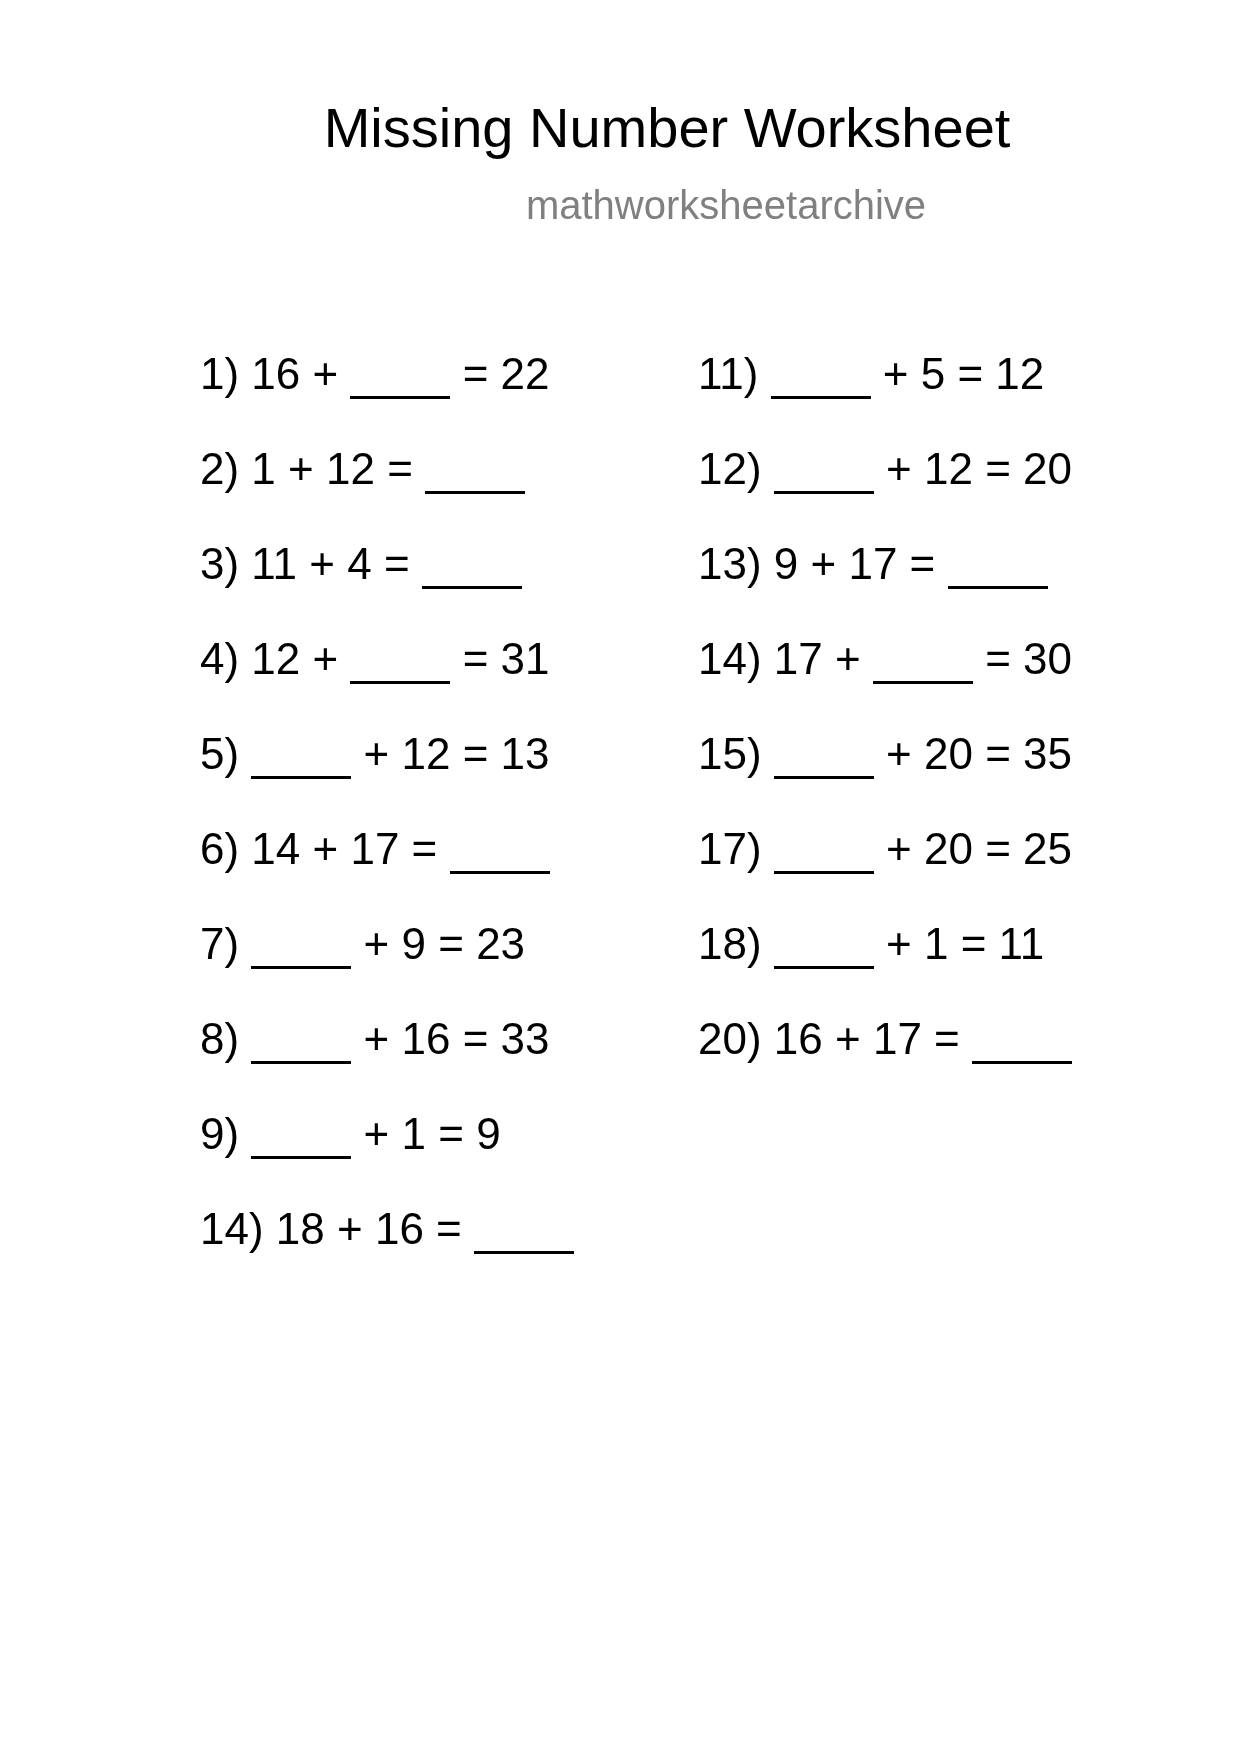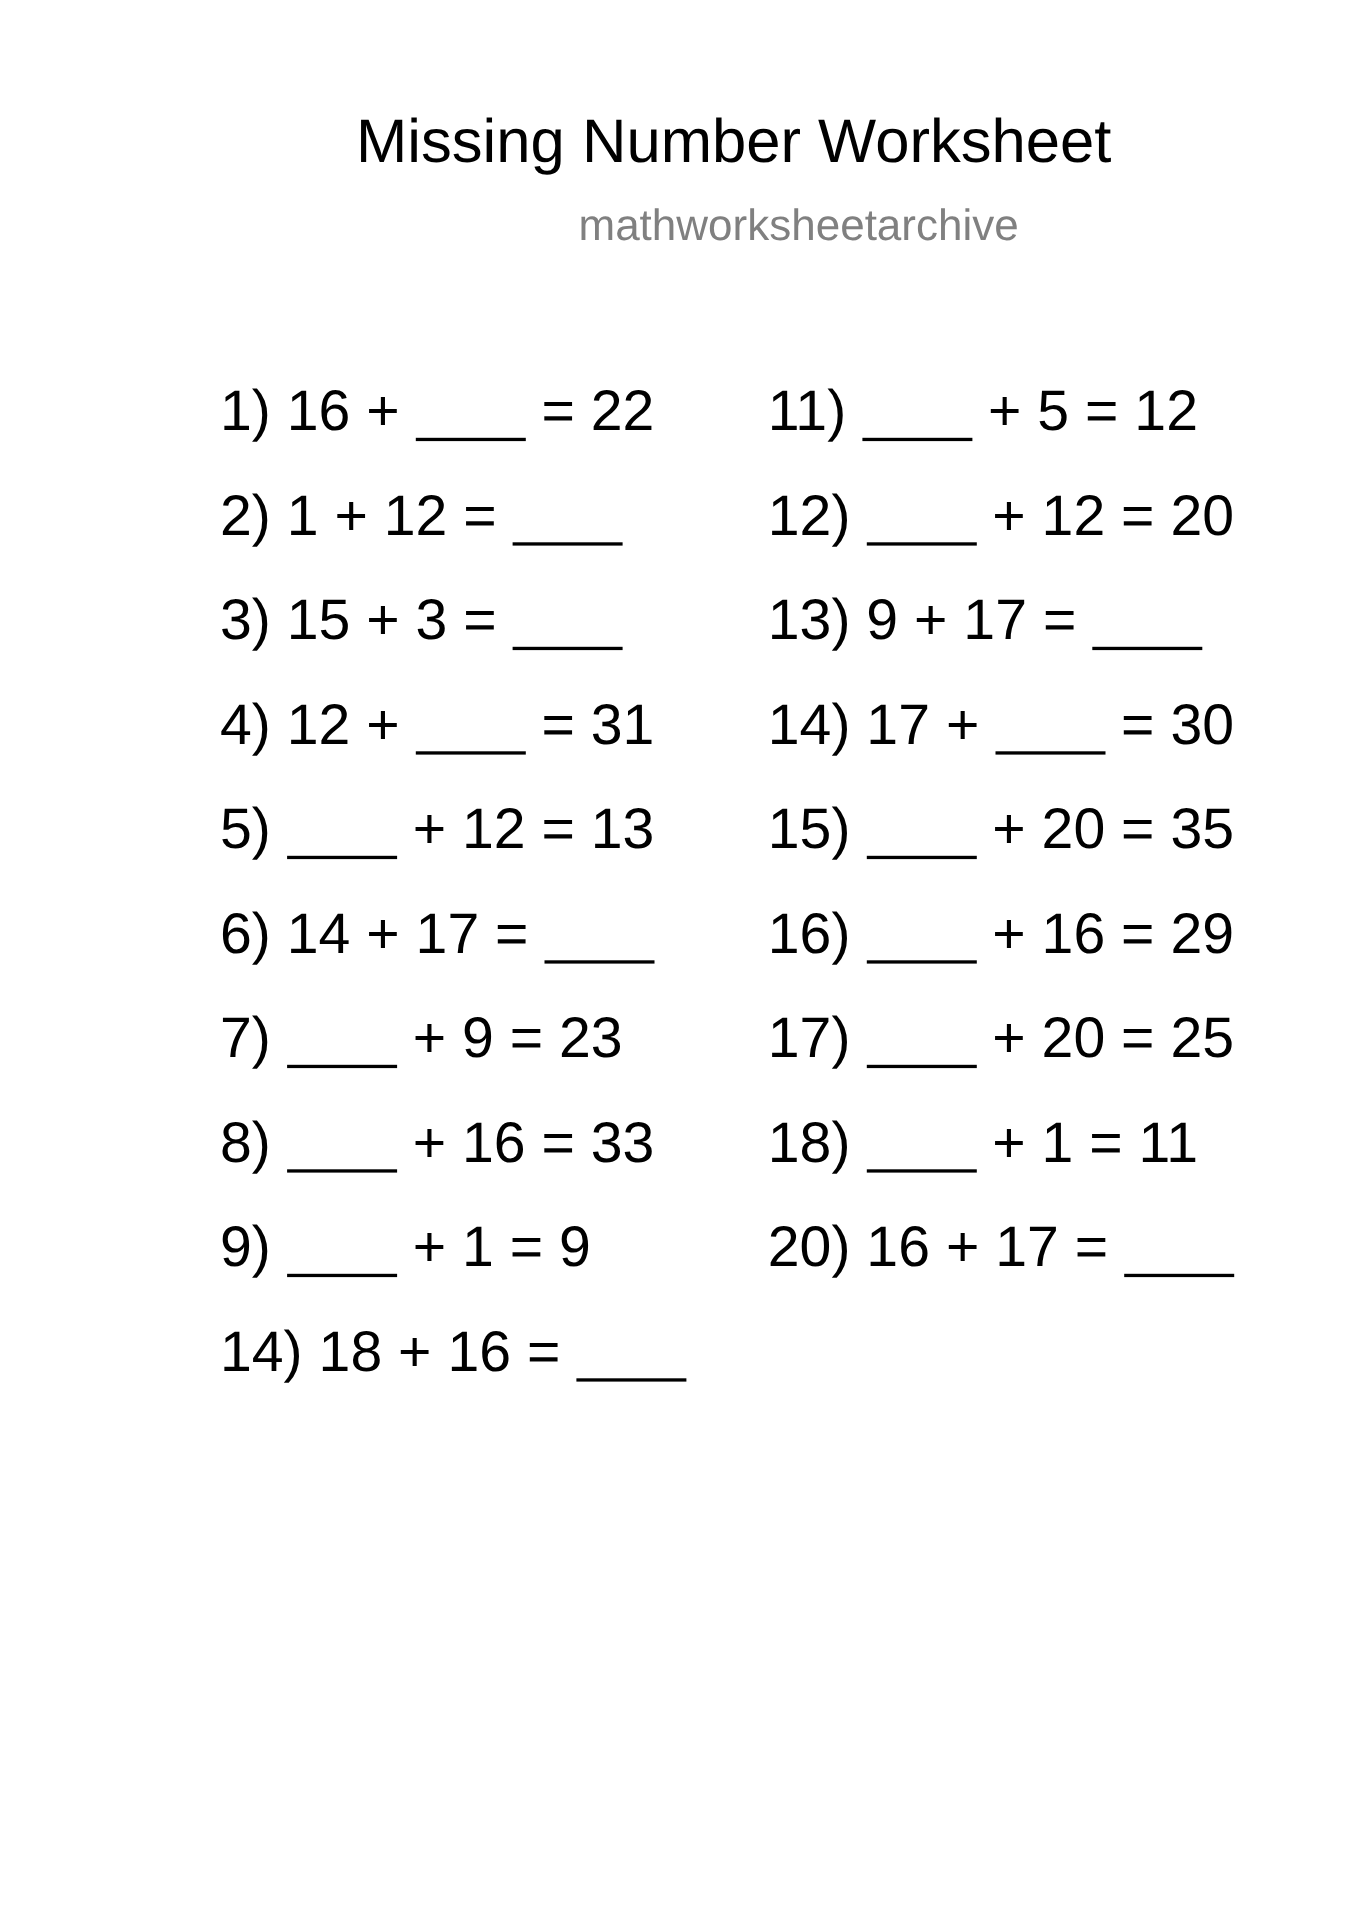--- a/index.html
+++ b/index.html
@@ -41,21 +41,21 @@
       white-space: nowrap;
     }
     .column {
       position: absolute;
       top: 348px;
     }
     .col-left { left: 200px; }
     .col-right { left: 698px; }
     .problem {
       height: 95px;
-      font-size: 52px;
+      font-size: 44px;
       line-height: 52px;
       white-space: nowrap;
     }
     .problem .blank {
       display: inline-block;
       width: 100px;
       height: 42px;
       border-bottom: 3px solid #000000;
       vertical-align: -10px;
     }
@@ -63,32 +63,31 @@
   </style>
 </head>
 <body>
 
 <div class="title">Missing Number Worksheet</div>
 <div class="subtitle">mathworksheetarchive</div>
 
 <div class="column col-left">
     <div class="problem"><span class="tok">1)</span> <span class="tok">16 +</span> <span class="blank"></span> <span class="tok">= 22</span></div>
     <div class="problem"><span class="tok">2)</span> <span class="tok">1 + 12 =</span> <span class="blank"></span></div>
-    <div class="problem"><span class="tok">3)</span> <span class="tok">15 + 3 =</span> <span class="blank"></span></div>
+    <div class="problem"><span class="tok">3)</span> <span class="tok">11 + 4 =</span> <span class="blank"></span></div>
     <div class="problem"><span class="tok">4)</span> <span class="tok">12 +</span> <span class="blank"></span> <span class="tok">= 31</span></div>
     <div class="problem"><span class="tok">5)</span> <span class="blank"></span> <span class="tok">+ 12 = 13</span></div>
     <div class="problem"><span class="tok">6)</span> <span class="tok">14 + 17 =</span> <span class="blank"></span></div>
     <div class="problem"><span class="tok">7)</span> <span class="blank"></span> <span class="tok">+ 9 = 23</span></div>
     <div class="problem"><span class="tok">8)</span> <span class="blank"></span> <span class="tok">+ 16 = 33</span></div>
     <div class="problem"><span class="tok">9)</span> <span class="blank"></span> <span class="tok">+ 1 = 9</span></div>
     <div class="problem"><span class="tok">14)</span> <span class="tok">18 + 16 =</span> <span class="blank"></span></div>
   </div>
 <div class="column col-right">
     <div class="problem"><span class="tok">11)</span> <span class="blank"></span> <span class="tok">+ 5 = 12</span></div>
     <div class="problem"><span class="tok">12)</span> <span class="blank"></span> <span class="tok">+ 12 = 20</span></div>
     <div class="problem"><span class="tok">13)</span> <span class="tok">9 + 17 =</span> <span class="blank"></span></div>
     <div class="problem"><span class="tok">14)</span> <span class="tok">17 +</span> <span class="blank"></span> <span class="tok">= 30</span></div>
     <div class="problem"><span class="tok">15)</span> <span class="blank"></span> <span class="tok">+ 20 = 35</span></div>
-    <div class="problem"><span class="tok">16)</span> <span class="blank"></span> <span class="tok">+ 16 = 29</span></div>
     <div class="problem"><span class="tok">17)</span> <span class="blank"></span> <span class="tok">+ 20 = 25</span></div>
     <div class="problem"><span class="tok">18)</span> <span class="blank"></span> <span class="tok">+ 1 = 11</span></div>
     <div class="problem"><span class="tok">20)</span> <span class="tok">16 + 17 =</span> <span class="blank"></span></div>
   </div>
 
 </body></html>

